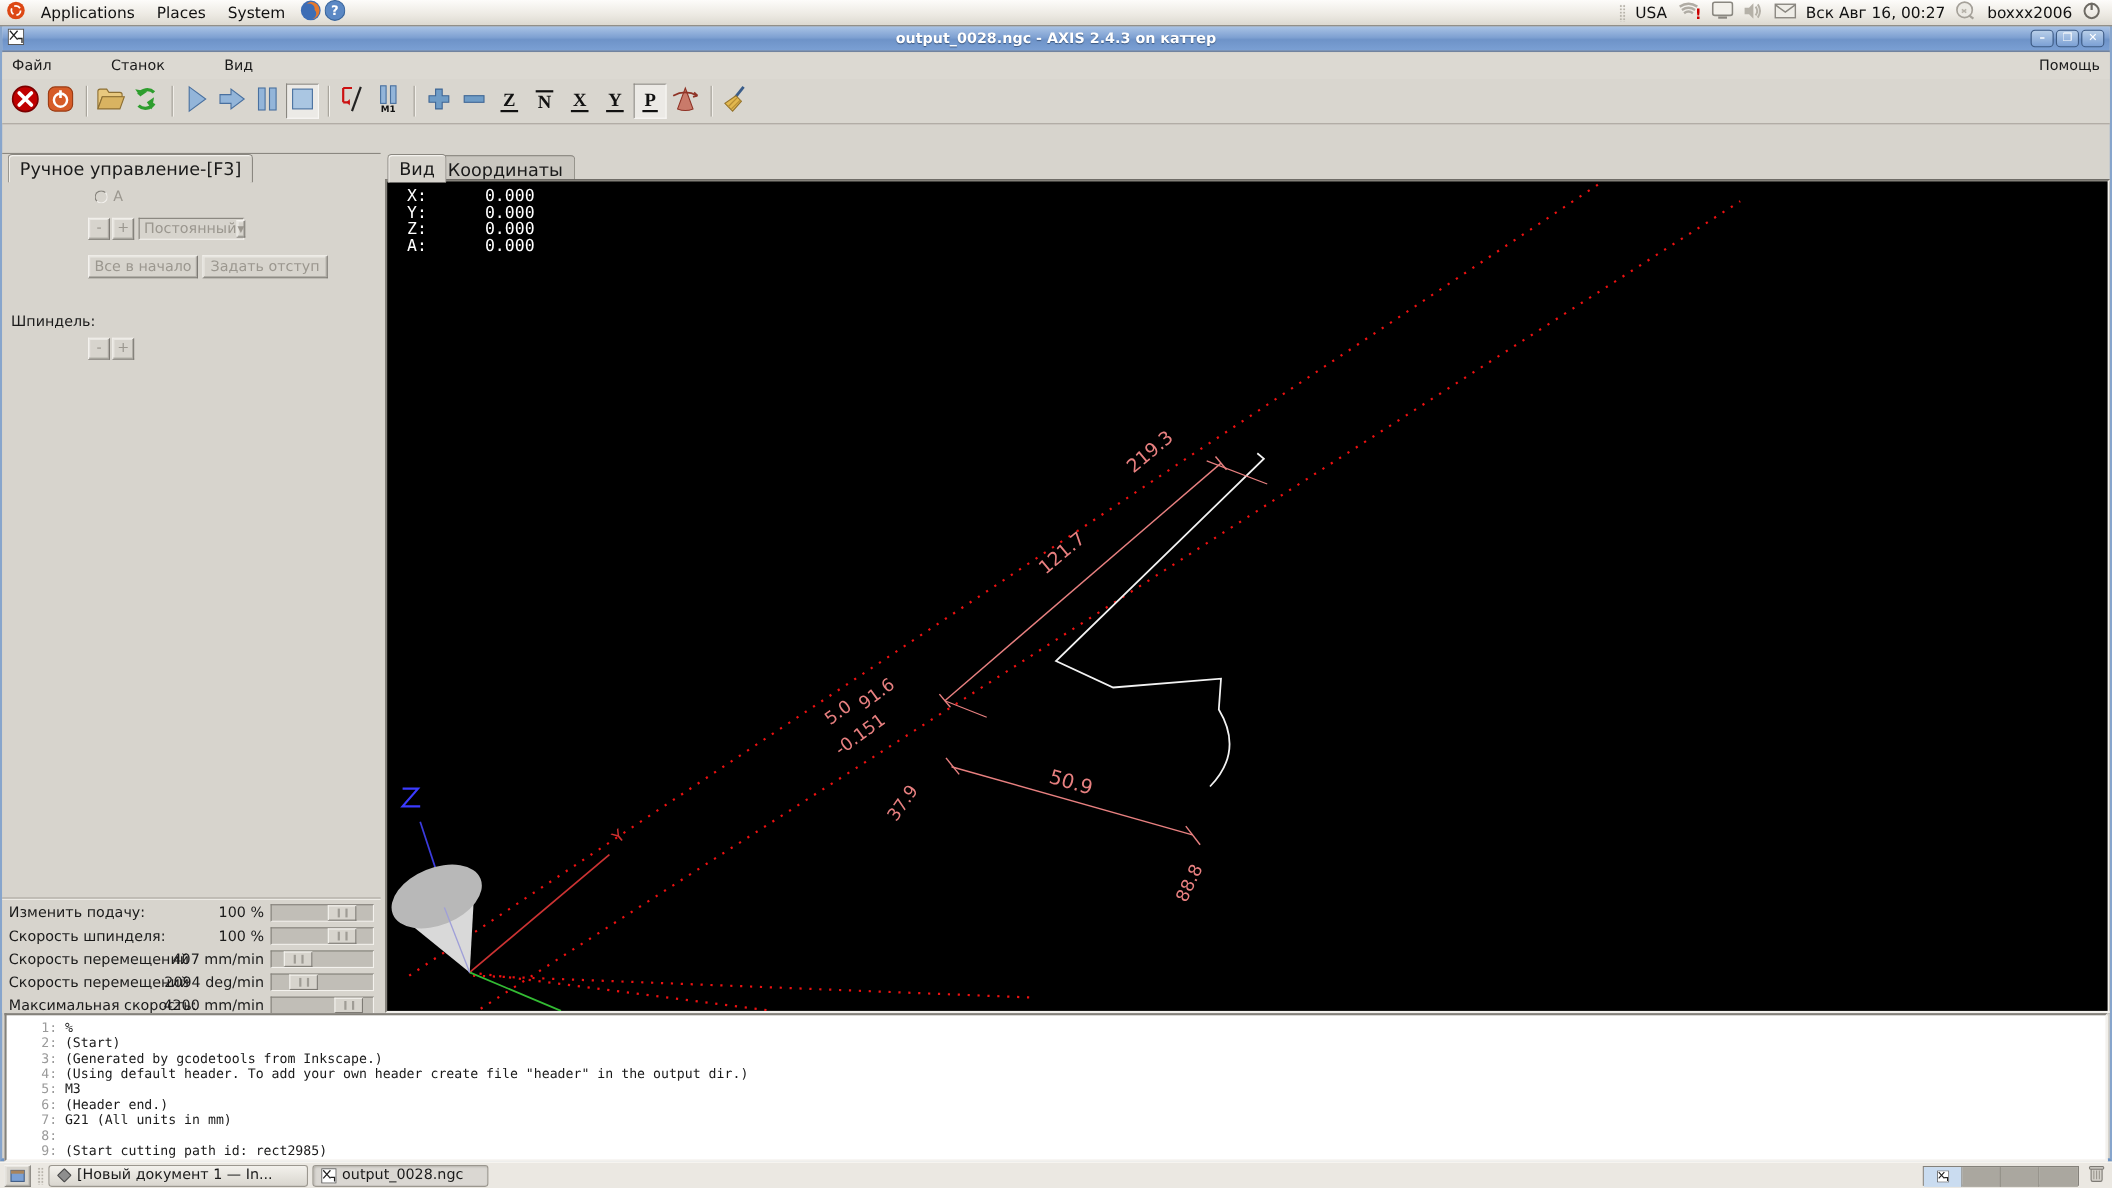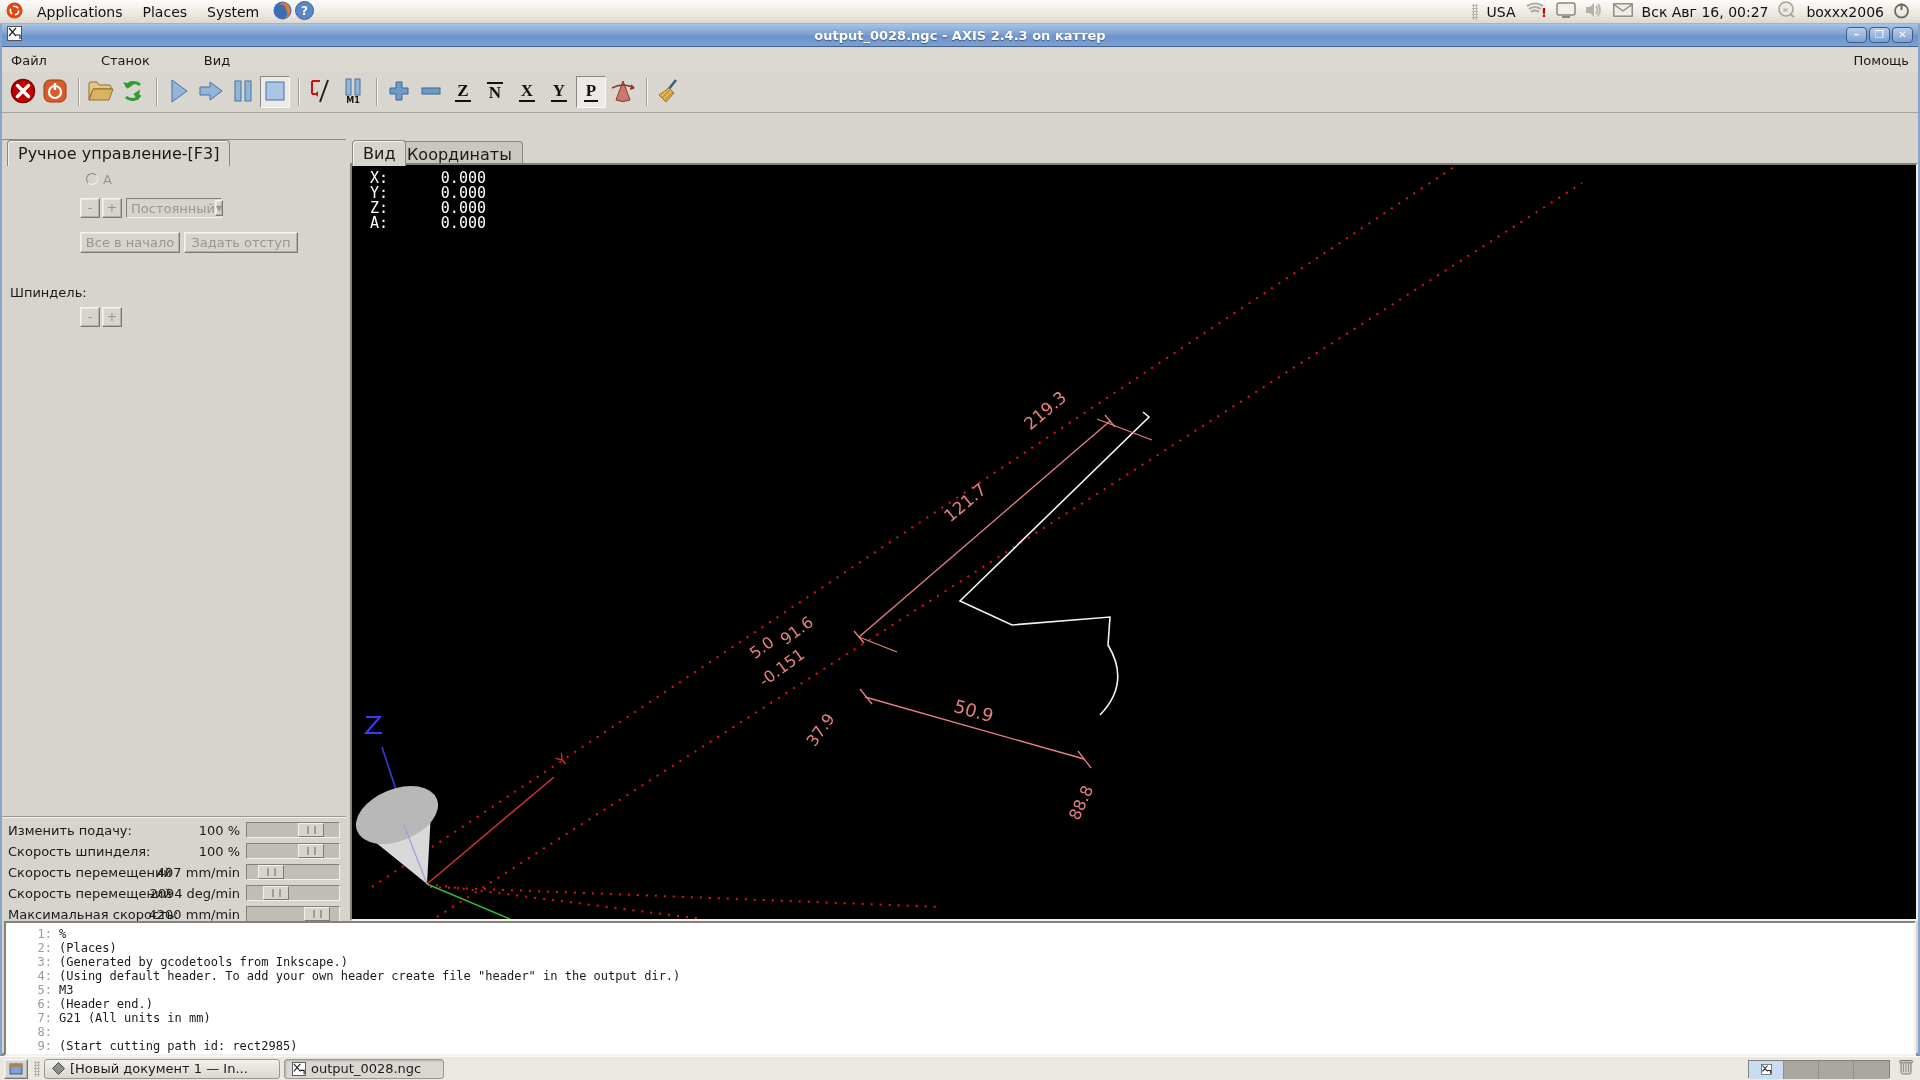--- a/index.html
+++ b/index.html
@@ -444,21 +444,21 @@
         <line x1="726" y1="586" x2="739" y2="603" stroke="#e88080" stroke-width="1.3"></line>
         <text x="473" y="568" fill="#e88080" font-size="16" text-anchor="middle" transform="rotate(-55 473 568)">37.9</text>
         <text x="620" y="552" fill="#e88080" font-size="18" text-anchor="middle" transform="rotate(16 620 552)">50.9</text>
         <text x="734" y="640" fill="#e88080" font-size="16" text-anchor="middle" transform="rotate(-65 734 640)">88.8</text>
       </svg>
     </div>
   </div>
 
   <div id="gcode" class="abs">
     <div class="gline"><span class="gnum">1:</span><span>%</span></div>
-    <div class="gline"><span class="gnum">2:</span><span>(Places)</span></div>
+    <div class="gline"><span class="gnum">2:</span><span>(Start)</span></div>
     <div class="gline"><span class="gnum">3:</span><span>(Generated by gcodetools from Inkscape.)</span></div>
     <div class="gline"><span class="gnum">4:</span><span>(Using default header. To add your own header create file "header" in the output dir.)</span></div>
     <div class="gline"><span class="gnum">5:</span><span>M3</span></div>
     <div class="gline"><span class="gnum">6:</span><span>(Header end.)</span></div>
     <div class="gline"><span class="gnum">7:</span><span>G21 (All units in mm)</span></div>
     <div class="gline"><span class="gnum">8:</span><span></span></div>
     <div class="gline"><span class="gnum">9:</span><span>(Start cutting path id: rect2985)</span></div>
   </div>
 
   <div class="abs" style="left:0; top:1034px; width:1916px; height:20px;">

